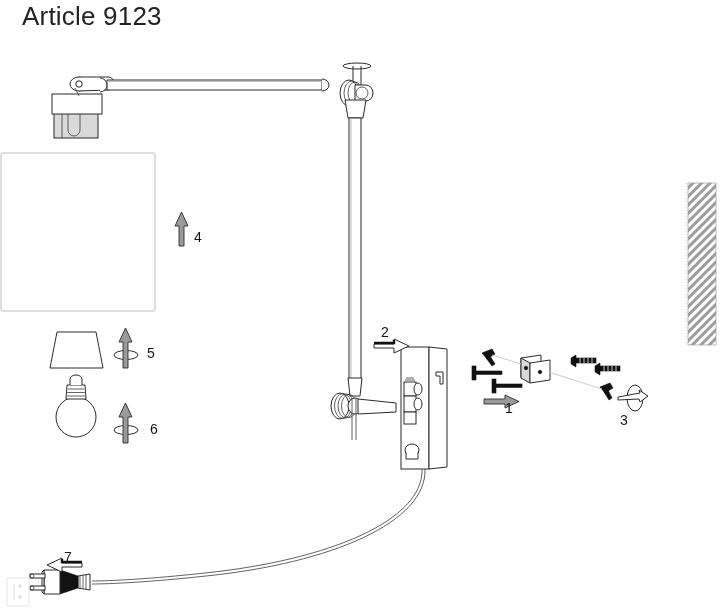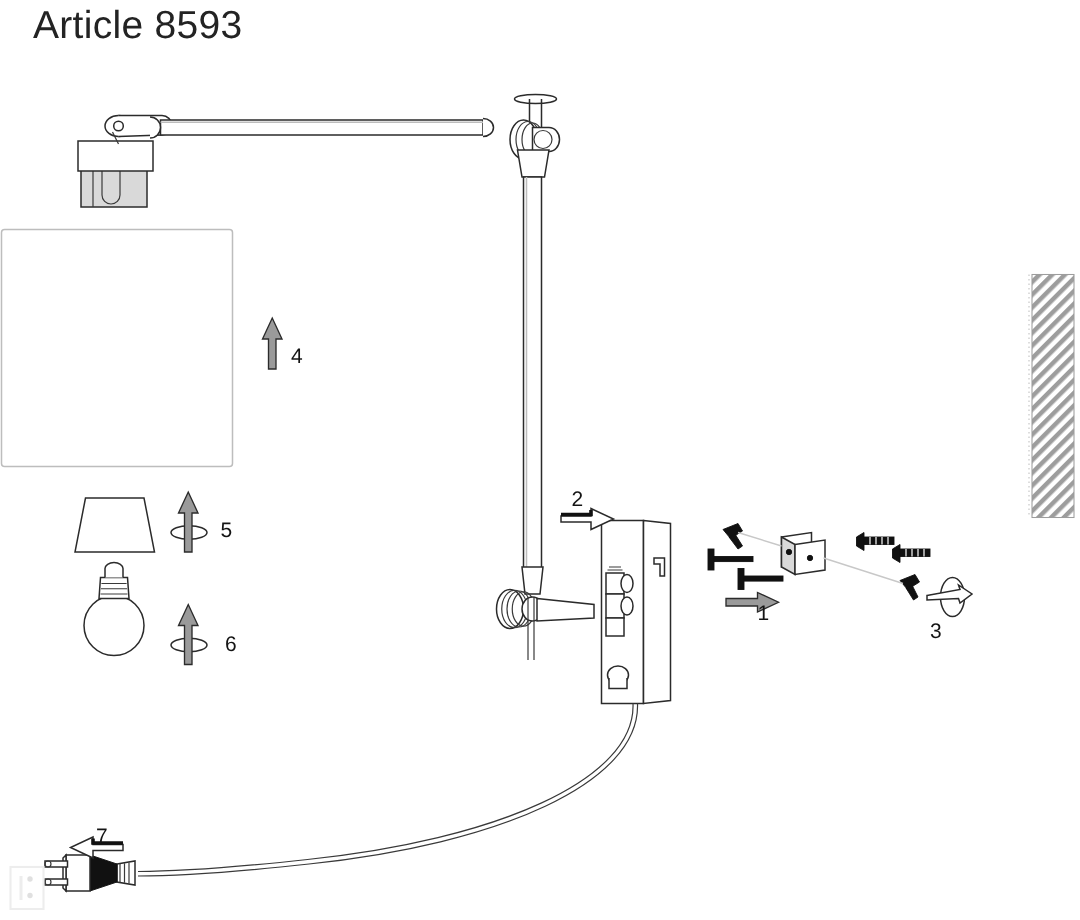--- a/index.html
+++ b/index.html
@@ -18,21 +18,21 @@
   .fillg{fill:#d9d9d9;stroke:#2b2b2b;stroke-width:1;}
   .fillk{fill:#111111;stroke:#111111;stroke-width:.6;}
   .fillmid{fill:#9a9a9a;stroke:#2b2b2b;stroke-width:.9;}
   .lead{fill:none;stroke:#c8c8c8;stroke-width:.9;}
 </style>
 </head>
 <body>
 
 <div id="sheet">
 
-  <div id="title">Article 8593</div>
+  <div id="title">Article 9123</div>
 
   <svg id="sheet" width="720" height="613" viewBox="0 0 720 613">
 
     <defs>
       <pattern id="hatch" width="6" height="6" patternUnits="userSpaceOnUse" patternTransform="rotate(45)">
         <rect width="6" height="6" fill="#ffffff"></rect>
         <rect width="3" height="6" fill="#9d9d9d"></rect>
       </pattern>
       <marker id="dot" markerWidth="4" markerHeight="4"></marker>
     </defs>

